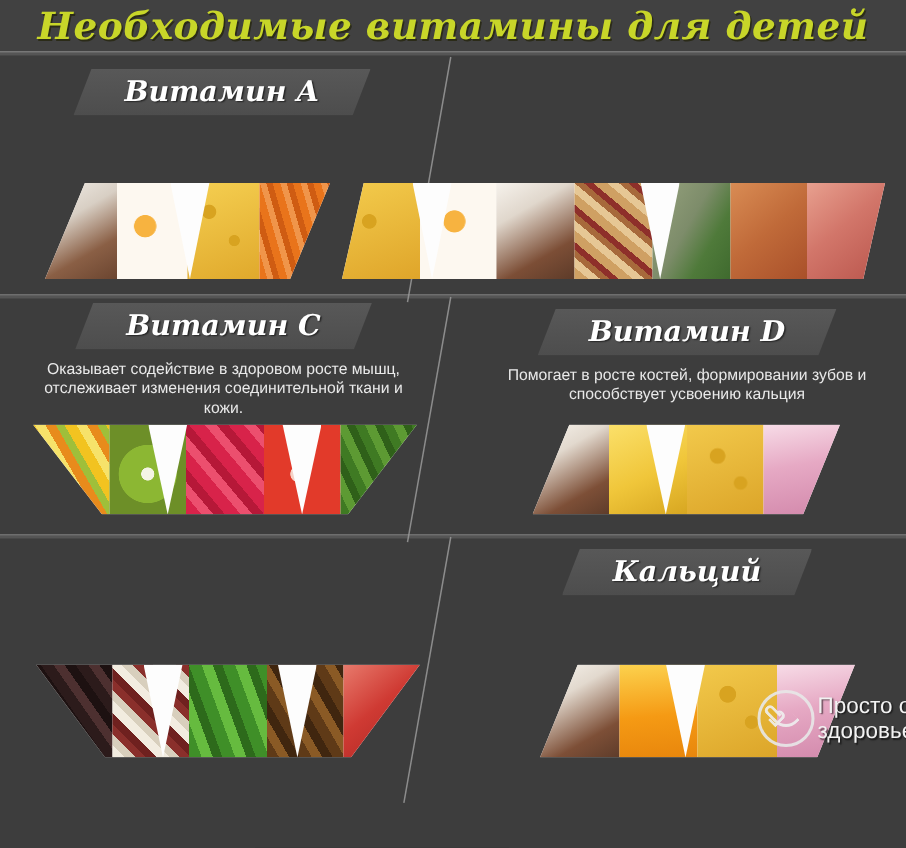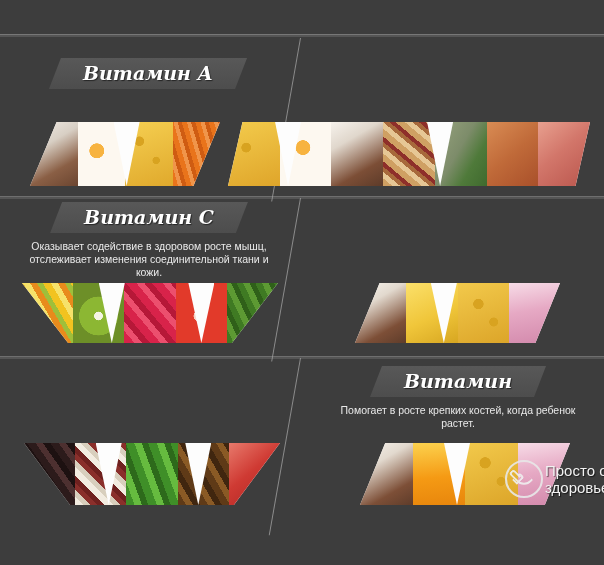--- a/index.html
+++ b/index.html
@@ -178,30 +178,33 @@
     text-align: left;
     text-shadow: 1px 1px 1px rgba(0,0,0,.6);
     white-space: nowrap;
   }
 </style>
 </head>
 <body>
 
 <div class="page">
 
+  <div class="title-bar">
+    <div class="title-text">Необходимые витамины для детей</div>
+  </div>
   <div class="title-rule"></div>
 
   <div class="row-rule r1"></div>
   <div class="row-rule r2"></div>
 
   <div class="diag" style="left:300px; top:38px; height:166px; transform:rotate(10deg);"></div>
   <div class="diag" style="left:300px; top:198px; height:166px; transform:rotate(10deg);"></div>
   <div class="diag" style="left:300px; top:358px; height:180px; transform:rotate(10deg);"></div>
 
-  <div class="cell" style="left:8px; top:58px; width:280px;">
+  <div class="cell" style="left:8px; top:46px; width:280px;">
     <div class="cell-head">
       <span class="cell-head-text">Витамин А</span>
     </div>
   </div>
   <div class="strip clip-a" style="left:30px; top:122px; width:190px; height:64px;">
     <div class="seg" style="background:linear-gradient(150deg,#f3efe9 0%,#d8cfc4 35%,#8a5f45 70%,#6b4530 100%);"></div>
     <div class="seg" style="background:radial-gradient(circle at 40% 45%,#f7b340 0 16%,#fdf8f0 17% 100%),linear-gradient(170deg,#efe9e2,#cfc7bd);"></div>
     <div class="seg" style="background:radial-gradient(circle at 30% 30%,#d8a320 0 8%,transparent 9%),radial-gradient(circle at 65% 60%,#d8a320 0 7%,transparent 8%),linear-gradient(160deg,#f5cf51,#e0a92c);"></div>
     <div class="seg" style="background:repeating-linear-gradient(74deg,#e9741b 0 5px,#f0954a 5px 9px,#cf5c12 9px 13px);"></div>
     <div class="notch" style="left:44%;"></div>
@@ -230,43 +233,48 @@
   <div class="strip clip-c" style="left:22px; top:283px; width:256px; height:60px;">
     <div class="seg" style="background:repeating-linear-gradient(60deg,#f2c320 0 7px,#f6e26a 7px 13px,#e88b1c 13px 19px,#9fbf3a 19px 24px);"></div>
     <div class="seg" style="background:radial-gradient(circle at 50% 55%,#f4f4e4 0 10%,#8cb733 11% 46%,#6d8f28 47% 100%);"></div>
     <div class="seg" style="background:repeating-linear-gradient(50deg,#d8234a 0 8px,#ec4f6e 8px 14px,#b61838 14px 20px);"></div>
     <div class="seg" style="background:radial-gradient(circle at 45% 55%,#f5d2c6 0 12%,#e23a2a 13% 100%);"></div>
     <div class="seg" style="background:repeating-linear-gradient(65deg,#3f7a23 0 6px,#5d9a33 6px 12px,#2f6019 12px 17px);"></div>
     <div class="notch" style="left:30%;"></div>
     <div class="notch" style="left:65%;"></div>
   </div>
 
+  <div class="cell" style="left:318px; top:206px; width:280px;">
+    <div class="cell-head">
+      <span class="cell-head-text">Витамин D</span>
+    </div>
+    <div class="cell-desc">Помогает в росте костей, формировании зубов и способствует усвоению кальция</div>
+  </div>
   <div class="strip clip-d" style="left:355px; top:283px; width:205px; height:60px;">
     <div class="seg" style="background:linear-gradient(150deg,#faf7f1 0%,#e2d9ce 32%,#7d4f37 74%,#5e3c2a 100%);"></div>
     <div class="seg" style="background:linear-gradient(155deg,#fbe06a 0%,#f0c63a 55%,#d7a621 100%);"></div>
     <div class="seg" style="background:radial-gradient(circle at 40% 35%,#d8a320 0 10%,transparent 11%),radial-gradient(circle at 70% 65%,#d8a320 0 8%,transparent 9%),linear-gradient(160deg,#f2c94b,#dca529);"></div>
     <div class="seg" style="background:linear-gradient(170deg,#f7dce7 0%,#e6a9c4 45%,#d288ab 100%);"></div>
     <div class="notch" style="left:37%;"></div>
   </div>
 
   <div class="strip clip-c" style="left:24px; top:443px; width:256px; height:62px;">
     <div class="seg" style="background:repeating-linear-gradient(55deg,#2c1b1b 0 7px,#4d3030 7px 13px,#1d1111 13px 19px);"></div>
     <div class="seg" style="background:repeating-linear-gradient(45deg,#f2ece0 0 6px,#d8cfbd 6px 11px,#8a2f2b 11px 16px,#6f211f 16px 21px);"></div>
     <div class="seg" style="background:repeating-linear-gradient(70deg,#3f8f28 0 8px,#66bb3f 8px 15px,#2d6a1b 15px 21px);"></div>
     <div class="seg" style="background:repeating-linear-gradient(60deg,#5f3a17 0 7px,#8a5a25 7px 13px,#40260f 13px 19px);"></div>
     <div class="seg" style="background:linear-gradient(140deg,#e87a6c 0%,#cf3a33 45%,#a8221f 100%);"></div>
     <div class="notch" style="left:28%;"></div>
     <div class="notch" style="left:63%;"></div>
   </div>
 
   <div class="cell" style="left:318px; top:366px; width:280px;">
     <div class="cell-head">
-      <span class="cell-head-text">Витамин</span>
-    </div>
-    <div class="cell-desc">Помогает в росте крепких костей, когда ребенок растет.</div>
+      <span class="cell-head-text">Кальций</span>
+    </div>
   </div>
   <div class="strip clip-d" style="left:360px; top:443px; width:210px; height:62px;">
     <div class="seg" style="background:linear-gradient(150deg,#faf7f1 0%,#e2d9ce 32%,#7d4f37 74%,#5e3c2a 100%);"></div>
     <div class="seg" style="background:linear-gradient(175deg,#fcd24e 0%,#f59a14 55%,#e8860c 100%);"></div>
     <div class="seg" style="background:radial-gradient(circle at 38% 32%,#d8a320 0 10%,transparent 11%),radial-gradient(circle at 68% 62%,#d8a320 0 8%,transparent 9%),linear-gradient(160deg,#f2c94b,#dca529);"></div>
     <div class="seg" style="background:linear-gradient(170deg,#f7dce7 0%,#e6a9c4 45%,#d288ab 100%);"></div>
     <div class="notch" style="left:40%;"></div>
   </div>
 
   <div class="watermark" style="left:505px; top:460px;">

